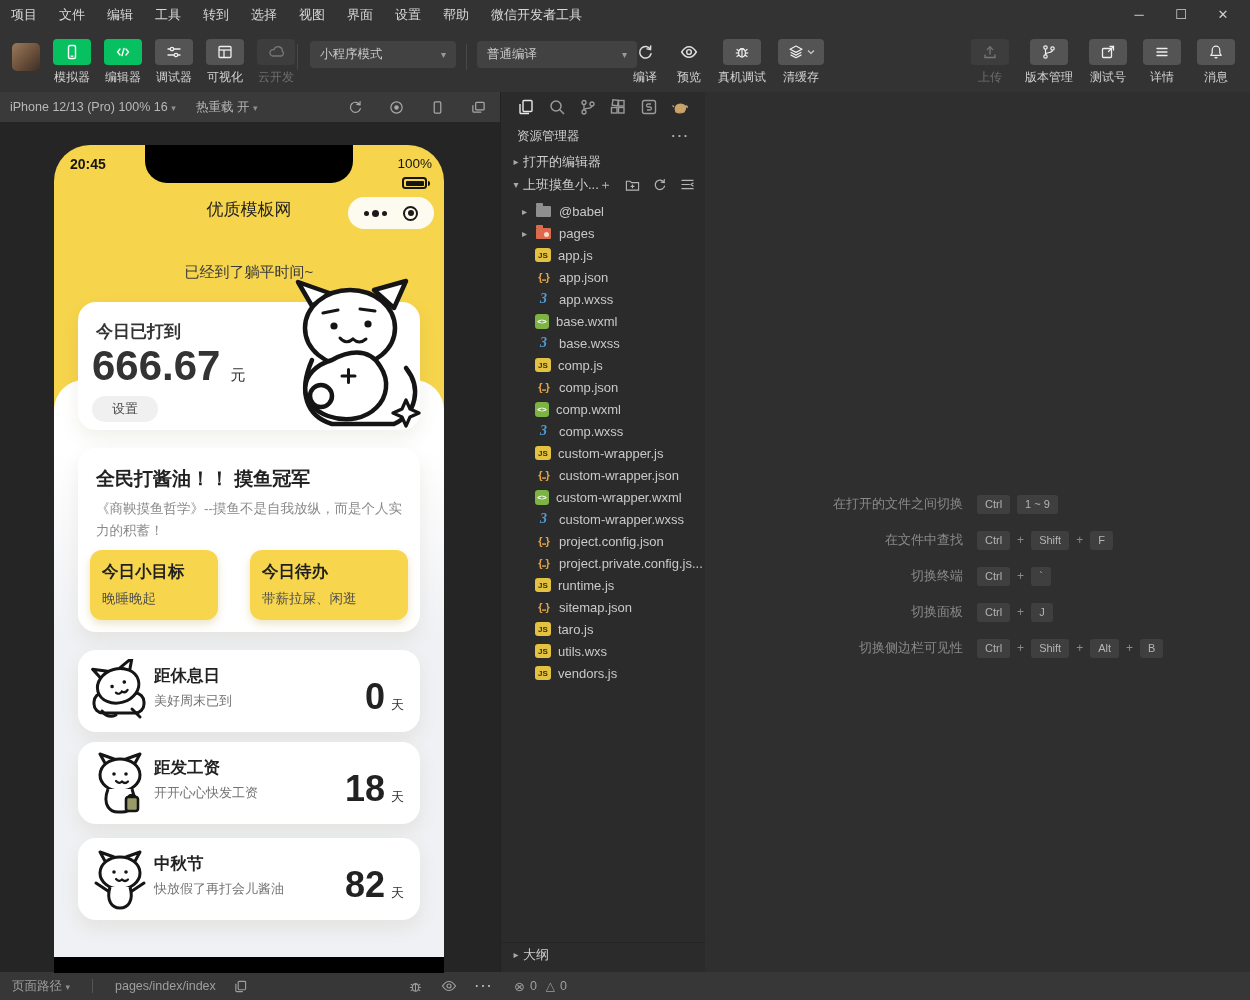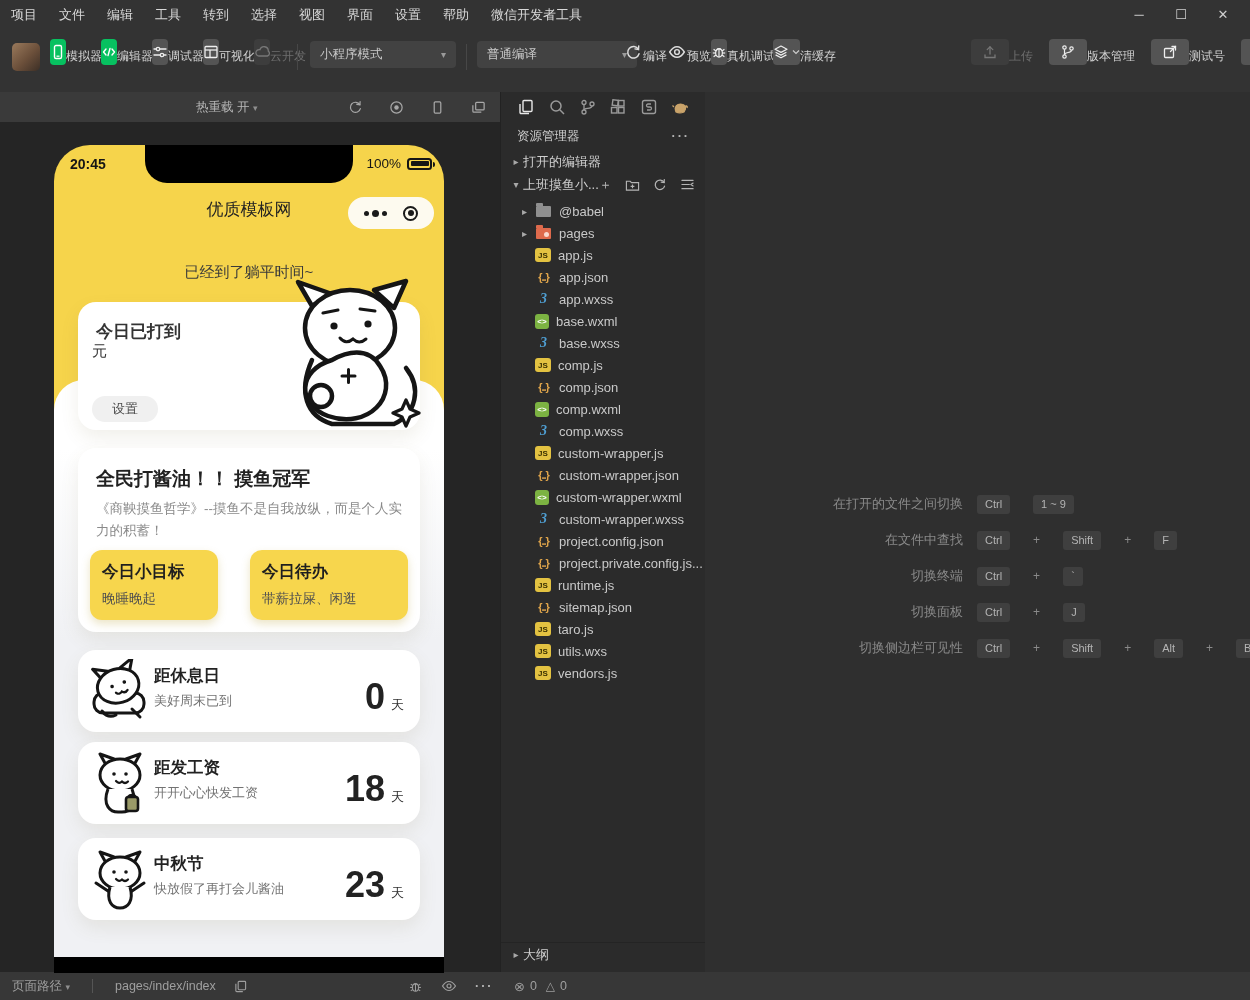--- a/index.html
+++ b/index.html
@@ -13,21 +13,21 @@
   .win-title { position:absolute; left:545px; top:0; line-height:30px; white-space:nowrap; font-size:13px; color:#cfcfcf; }
   .win-title .app { color:#8f8f8f; margin-left:8px; }
   .win-controls { position:absolute; right:6px; top:0; height:30px; display:flex; }
   .win-btn { width:42px; text-align:center; line-height:30px; color:#cfcfcf; font-size:13px; }
 
   
   .toolbar { position:absolute; top:30px; left:0; right:0; height:62px; background:#333; }
   .avatar { position:absolute; left:12px; top:13px; width:28px; height:28px; border-radius:5px;
     background:linear-gradient(135deg,#9a7a5c 0%,#6b4f3a 55%,#3c2f26 100%); }
   .tb-left { position:absolute; left:50px; top:9px; display:flex; gap:7px; }
-  .tb-item { display:flex; flex-direction:row; align-items:flex-end; width:44px; }
+  .tb-item { display:flex; flex-direction:column; align-items:center; width:44px; }
   .tb-ico { width:38px; height:26px; border-radius:4px; display:flex; align-items:center; justify-content:center; }
   .tb-ico.green { background:#07c160; }
   .tb-ico.gray  { background:#545454; }
   .tb-ico.dim   { background:#3d3d3d; }
   .tb-ico.bare  { background:transparent; }
   .tb-label { font-size:12px; color:#d2d2d2; margin-top:4px; white-space:nowrap; }
   .tb-label.dim { color:#6e6e6e; }
   .vsep { position:absolute; top:14px; width:1px; height:26px; background:#474747; }
   .select { position:absolute; top:11px; height:27px; background:#424242; border-radius:4px; color:#c9c9c9; font-size:12.5px;
     display:flex; align-items:center; justify-content:space-between; padding:0 10px; }
@@ -66,38 +66,38 @@
   .folder::before { content:""; position:absolute; top:-3px; left:0; width:7px; height:3px; background:inherit; border-radius:1px 1px 0 0; }
   .folder.pages { background:#de6a4c; }
   .folder.pages::after { content:""; position:absolute; right:2px; bottom:2px; width:5px; height:5px; border-radius:50%; background:#f9d9cf; }
   .outline-row { position:absolute; bottom:6px; left:0; right:0; height:24px; display:flex; align-items:center; color:#cfcfcf; border-top:1px solid #242424; }
   .outline-row .arr { width:14px; text-align:center; color:#a8a8a8; font-size:10px; margin-left:8px; }
 
   .editor { position:absolute; top:92px; left:705px; right:0; height:880px; background:#2f2f2f; }
   .shortcuts { position:absolute; top:394px; left:0; right:0; }
   .sc-row { display:flex; align-items:center; height:36px; }
   .sc-label { width:258px; text-align:right; color:#8a8a8a; font-size:13px; flex:none; }
-  .sc-keys { display:flex; align-items:center; gap:23px; margin-left:14px; }
+  .sc-keys { display:flex; align-items:center; gap:7px; margin-left:14px; }
   .kbd { background:#3f3f3f; color:#b4b4b4; font-size:11px; line-height:1; padding:4px 8px; border-radius:3px; white-space:nowrap; }
   .plus { color:#8a8a8a; font-size:12px; }
 
   
   .statusbar { position:absolute; top:972px; left:0; right:0; height:28px; background:#373737; font-size:12.5px; color:#9f9f9f; }
   .sb-path { position:absolute; left:12px; top:0; height:28px; display:flex; align-items:center; gap:18px; }
   .sb-path .caret { font-size:9px; color:#8f8f8f; }
   .sb-div { width:1px; height:14px; background:#555; margin:0 4px; }
   .sb-icons { position:absolute; left:408px; top:0; height:28px; display:flex; align-items:center; gap:18px; }
   .sb-problems { position:absolute; left:514px; top:0; height:28px; display:flex; align-items:center; gap:5px; color:#9f9f9f; }
 
   
   .phone { position:absolute; left:54px; top:23px; width:390px; height:828px; background:#f6d44b;
     border-radius:36px 36px 0 0; overflow:hidden; }
   .notch { position:absolute; left:91px; top:0; width:208px; height:38px; background:#000; border-radius:0 0 22px 22px; z-index:5; }
   .p-time { position:absolute; left:16px; top:11px; font-size:14px; font-weight:bold; color:#151515; }
-  .p-batt { position:absolute; right:12px; top:11px; display:flex; align-items:center; gap:6px; font-size:13.5px; color:#151515; }
+  .p-batt { position:absolute; right:12px; top:11px; display:flex; align-items:center; gap:6px; font-size:13.5px; color:#151515;flex-direction:column; }
   .battery { width:25px; height:12px; border:2px solid #151515; border-radius:3.5px; position:relative; }
   .battery i { display:block; margin:1.5px; height:5px; background:#151515; border-radius:1px; }
   .battery::after { content:""; position:absolute; right:-5px; top:2px; width:2.5px; height:5px; background:#151515; border-radius:0 2px 2px 0; }
   .p-title { position:absolute; top:53px; left:0; right:0; text-align:center; font-size:17px; color:#222; font-weight:500; }
   .capsule { position:absolute; right:10px; top:52px; width:86px; height:32px; background:#fdfaef; border-radius:16px;
     display:flex; align-items:center; justify-content:space-evenly; z-index:6; }
   .cap-dots { display:flex; align-items:center; gap:3px; }
   .cap-dots b { width:5px; height:5px; border-radius:50%; background:#1a1a1a; }
   .cap-dots b.mid { width:7px; height:7px; }
   .cap-target { width:15px; height:15px; border:2.5px solid #1a1a1a; border-radius:50%; position:relative; }
@@ -322,20 +322,24 @@
               <path d="M8 2.2 a3.8 3.8 0 0 1 3.8 3.8 v3 l1.4 2.3 H2.8 L4.2 9 V6 A3.8 3.8 0 0 1 8 2.2 Z"></path>
               <path d="M6.8 13 a1.3 1.3 0 0 0 2.4 0"></path>
             </svg>
         </span>
         <span class="tb-label">消息</span>
       </div>
     </div>
   </div>
 
   <div class="sim-toolbar">
+    <span class="sim-device">
+      <span>iPhone 12/13 (Pro) 100% 16</span>
+      <span class="caret">▾</span>
+    </span>
     <span class="sim-hot">
       <span>热重载 开</span>
       <span class="caret">▾</span>
     </span>
     <span class="sim-tools">
       <svg class="icon" width="15" height="15" viewBox="0 0 16 16" fill="none" stroke="#a8a8a8" stroke-width="1.3" stroke-linecap="round">
           <path d="M13.2 9.2 A5.4 5.4 0 1 1 12.6 5"></path>
           <path d="M12.9 1.8 L12.7 5.2 L9.4 4.6"></path>
         </svg>
       <svg class="icon" width="15" height="15" viewBox="0 0 16 16">
@@ -370,20 +374,21 @@
             <b></b>
           </span>
         <span class="cap-target"></span>
       </div>
       <div class="slogan">已经到了躺平时间~</div>
       <div class="sheet"></div>
 
       <div class="card card-today">
         <div class="ct-label">今日已打到</div>
         <div class="ct-amount">
+          <span class="ct-num">666.67</span>
           <span class="ct-unit">元</span>
         </div>
         <div class="ct-settings">设置</div>
         <svg class="fan-cat" viewBox="0 0 150 154">
           <g stroke="#151515" stroke-width="4.5" fill="#fff" stroke-linejoin="round" stroke-linecap="round">
             <path d="M38 32 L24 8 L58 20 Z"></path>
               <path d="M100 16 L132 7 L120 34 Z"></path>
             <ellipse cx="76" cy="54" rx="45" ry="38"></ellipse>
             <path d="M38 86 C24 118 32 142 58 150 L120 150 C142 140 148 114 132 94"></path>
             <path d="M58 86 C24 96 22 130 54 142 C94 156 126 122 106 92 C94 72 72 78 58 86 Z"></path>
@@ -476,21 +481,21 @@
           <g fill="#151515">
               <circle cx="26" cy="25" r="1.8"></circle>
               <circle cx="38" cy="25" r="1.8"></circle>
             </g>
           <path d="M28 32 q3 3.5 6 .5 q3 3 6 0" stroke="#151515" stroke-width="2.2" fill="none" stroke-linecap="round"></path>
           <path d="M20 44 L8 36 M44 44 L56 36" stroke="#151515" stroke-width="3" fill="none" stroke-linecap="round"></path>
         </svg>
         <div class="cd-title">中秋节</div>
         <div class="cd-desc">快放假了再打会儿酱油</div>
         <div class="cd-right">
-          <span class="cd-num">23</span>
+          <span class="cd-num">82</span>
           <span class="cd-unit">天</span>
         </div>
       </div>
 
       <div class="chin"></div>
     </div>
   </div>
 
   <div class="explorer">
     <div class="activity">

